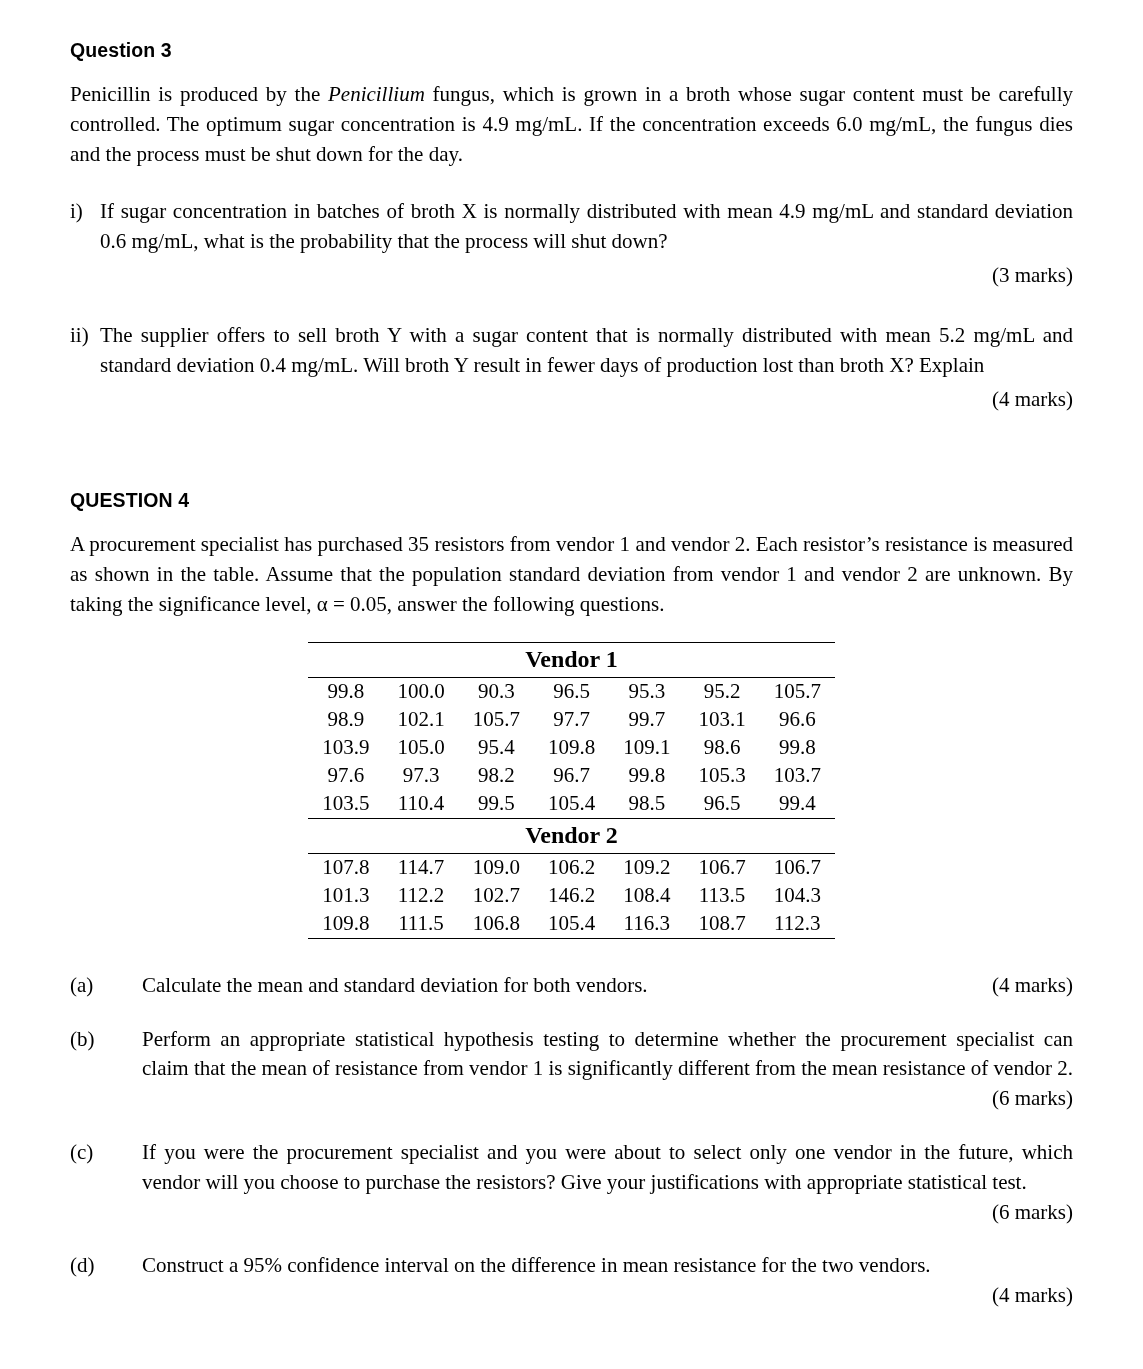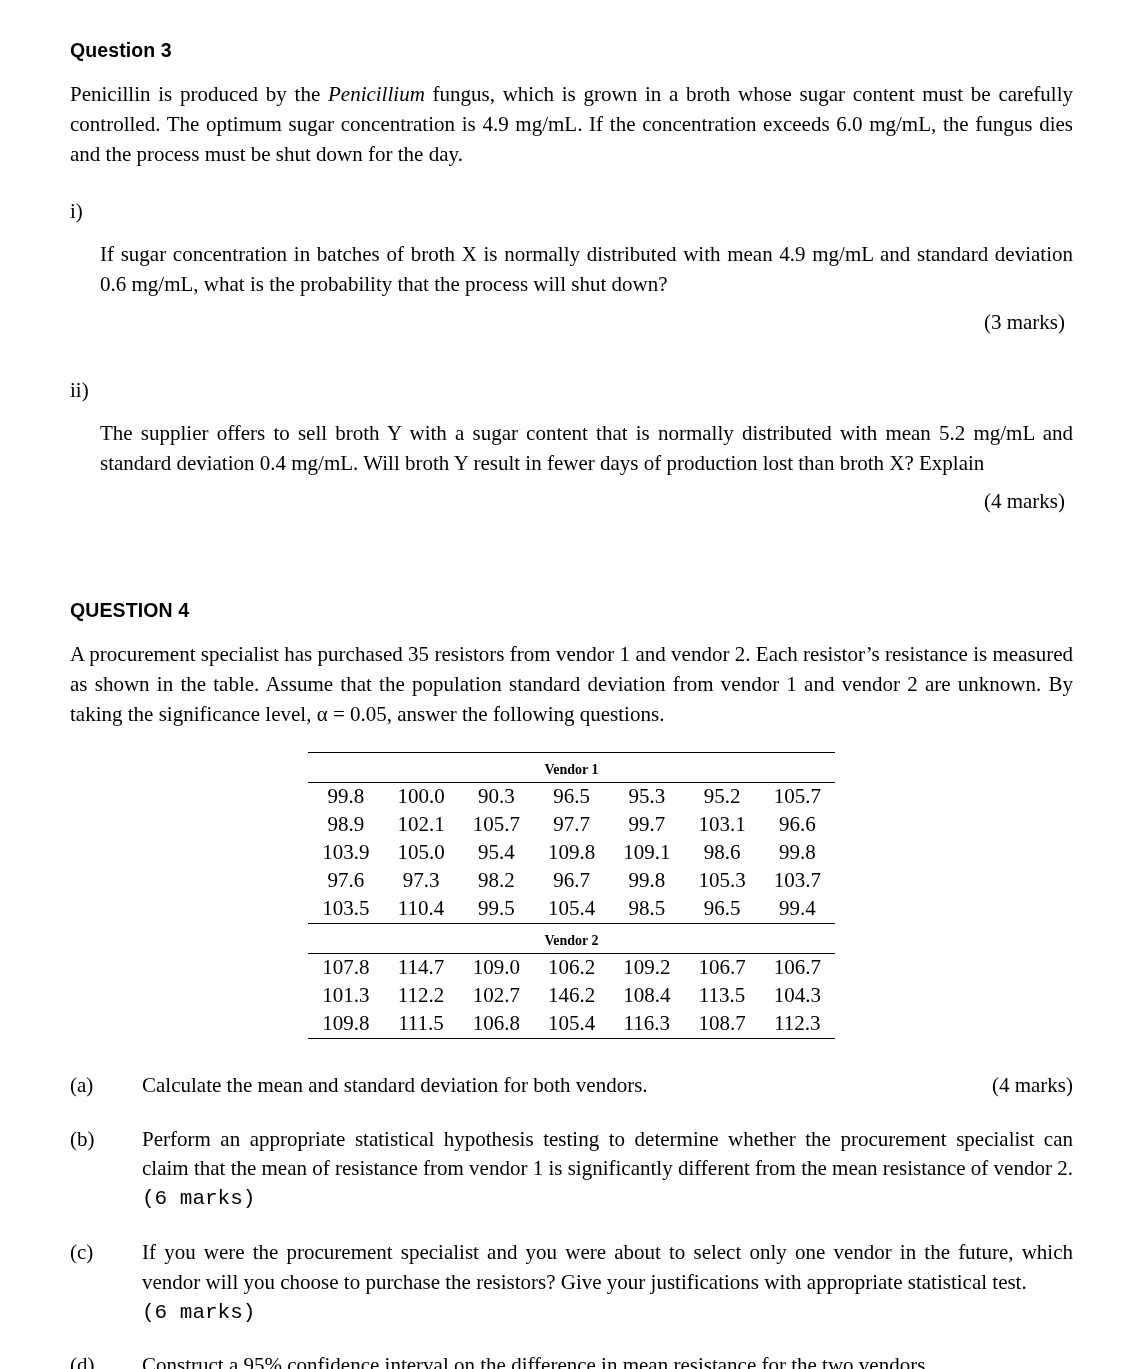--- a/index.html
+++ b/index.html
@@ -44,27 +44,26 @@
     margin-bottom: 4px;
   }
   .roman-label {
     width: 30px;
     flex: 0 0 30px;
     text-align: left;
   }
   .roman-body {
     flex: 1 1 auto;
     text-align: justify;
-    margin-top: 43px;
   }
   .marks-right {
     text-align: right;
     font-size: 21px;
     line-height: 1.42;
-    margin: 8px;
+    margin: 0;
   }
   .gap-sm { height: 14px; }
   .gap-md { height: 30px; }
   .gap-lg { height: 46px; }
 
   
   .table-wrap {
     display: flex;
     justify-content: center;
     margin: 22px 0 10px 0;
@@ -75,22 +74,22 @@
   }
   table.vendor-table td,
   table.vendor-table th {
     padding: 1px 14px 2px 14px;
     text-align: center;
     font-weight: normal;
     white-space: nowrap;
   }
   tr.title-row th {
     font-weight: bold;
-    font-size: 14px;
-    padding-top: 9px;
+    font-size: 24px;
+    padding-top: 3px;
     padding-bottom: 4px;
   }
   .rule-top td, .rule-top th { border-top: 1.6px solid #000; }
   .rule-bottom td, .rule-bottom th { border-bottom: 1.6px solid #000; }
 
   
   .letter-item {
     display: flex;
     font-size: 21px;
     line-height: 1.42;
@@ -107,23 +106,22 @@
   .inline-marks {
     float: right;
     margin-left: 18px;
   }
   .body-with-marks::after {
     content: "";
     display: block;
     clear: both;
   }
   .marks-line {
-    text-align: left;
+    text-align: right;
     display: block;
-    font-family: Liberation Mono, monospace;
   }
 </style>
 </head>
 <body>
 
 <div class="page">
 
   <h1 class="q-head">Question 3</h1>
 
   <p class="para"><span>Penicillin is produced by the </span><span class="italic">Penicillium</span><span> fungus, which is grown in a broth whose sugar content must be carefully controlled. The optimum sugar concentration is 4.9 mg/mL. If the concentration exceeds 6.0 mg/mL, the fungus dies and the process must be shut down for the day.</span></p>

